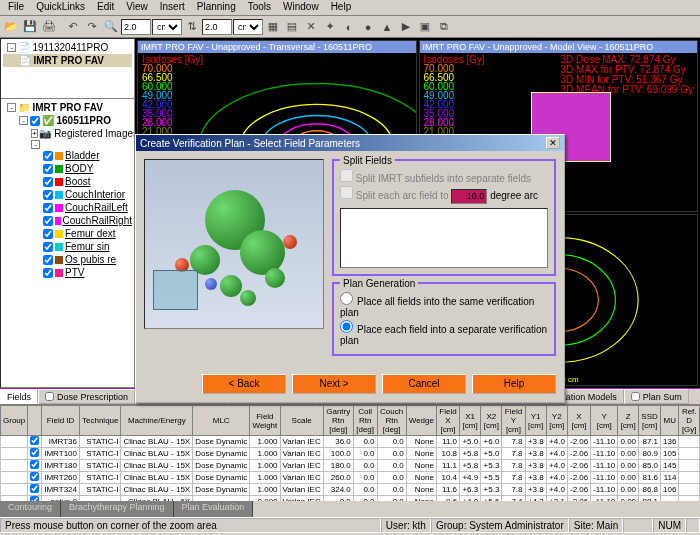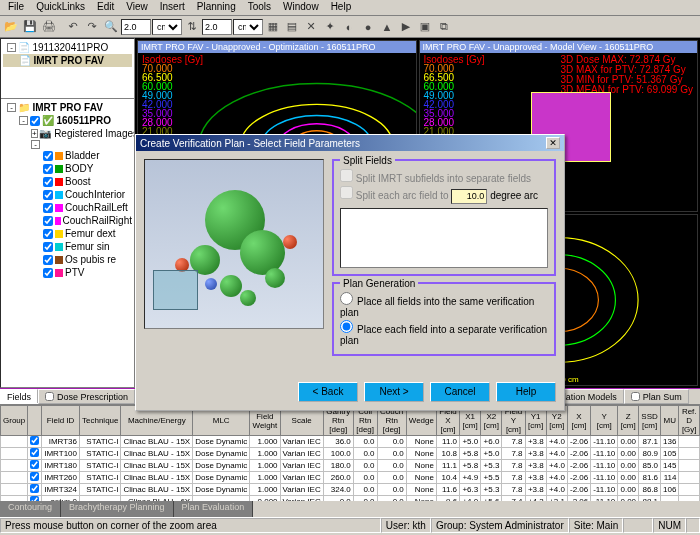--- a/index.html
+++ b/index.html
@@ -12,21 +12,21 @@
 .tbtn { width: 18px; height: 18px; border: 1px solid #d4d0c8; display: flex; align-items: center; justify-content: center; font-size: 11px; color: #444; }
 .tinput { width: 30px; height: 16px; background: #fff; border: 1px inset #808080; font-size: 9px; padding: 0 2px; }
 .tsel { width: 30px; height: 16px; background: #fff; border: 1px inset #808080; font-size: 9px; }
 
 .mainarea { display: flex; height: 350px; }
 .leftpanel { width: 135px; background: #fff; border: 1px inset #808080; display: flex; flex-direction: column; }
 .treebox { flex: 1; overflow: hidden; padding: 2px; font-size: 10px; }
 .treeitem { display: flex; align-items: center; gap: 2px; padding: 0 0 0 4px; white-space: nowrap; line-height: 13px; }
 .treeitem.l2 { padding-left: 16px; }
 .treeitem.l3 { padding-left: 28px; }
-.treeitem.l4 { padding-left: 40px; }
+.treeitem.l4 { padding-left: 40px; text-decoration: underline; }
 .plus { width: 9px; height: 9px; border: 1px solid #808080; font-size: 8px; line-height: 7px; text-align: center; background: #fff; }
 .cb { width: 10px; height: 10px; }
 .swatch { width: 8px; height: 8px; display: inline-block; }
 
 .rightarea { flex: 1; background: #000; display: grid; grid-template-columns: 1fr 1fr; grid-template-rows: 1fr 1fr; gap: 2px; padding: 2px; position: relative; }
 .viewport { background: #000; border: 1px solid #333; position: relative; overflow: hidden; font-size: 8px; }
 .vp-title { position: absolute; top: 0; left: 0; right: 0; background: #7a96df; color: #fff; padding: 1px 3px; font-size: 9px; }
 .iso-box { position: absolute; top: 14px; left: 4px; color: #f00; font-size: 8px; line-height: 9px; }
 .iso-box .l { display: block; }
 .dose-box { position: absolute; top: 14px; right: 4px; color: #f00; font-size: 8px; line-height: 10px; margin-left: 36px; }
@@ -35,24 +35,24 @@
 .dialog { position: absolute; left: 135px; top: 134px; width: 430px; background: #d4d0c8; border: 1px outset #fff; box-shadow: 2px 2px 3px rgba(0,0,0,0.4); z-index: 100; }
 .dlg-title { background: linear-gradient(to right, #0a246a, #a6caf0); color: #fff; padding: 2px 4px; font-size: 10px; display: flex; justify-content: space-between; align-items: center; }
 .dlg-close { width: 14px; height: 12px; background: #d4d0c8; border: 1px outset #fff; text-align: center; line-height: 10px; font-size: 9px; color: #000; }
 .dlg-body { display: flex; padding: 8px; gap: 8px; }
 .dlg-img { width: 180px; height: 170px; background: linear-gradient(180deg, #b8c4d8 0%, #d8e0ec 100%); border: 1px inset #808080; position: relative; }
 .dlg-right { flex: 1; }
 .grpbox { border: 2px solid #8b5cf6; padding: 6px 6px 6px 6px; margin-bottom: 6px; position: relative; }
 .grplbl { position: absolute; top: -6px; left: 6px; background: #d4d0c8; padding: 0 3px; font-size: 10px; }
 .grpbox label { display: block; font-size: 10px; color: #808080; margin: 2px 0; }
 .grpbox label.en { color: #000; }
-.grpbox input[type=text] { width: 36px; height: 15px; border: 1px inset #808080; background: #fef9c3; font-size: 9px; text-align: right; padding-right: 2px; }
+.grpbox input[type=text] { width: 36px; height: 15px; border: 1px inset #808080; background: #be185d; font-size: 9px; text-align: right; padding-right: 2px; }
 .scrollbox { width: 100%; height: 60px; background: #fff; border: 1px inset #808080; margin-top: 4px; }
 .dlg-btns { display: flex; justify-content: flex-end; gap: 6px; padding: 4px 8px 8px; }
-.winbtn { width: 60px; height: 20px; background: #0ea5e9; border: 1px outset #fff; font-size: 10px; margin-top: 8px; }
+.winbtn { width: 84px; height: 20px; background: #f97316; border: 1px outset #fff; font-size: 10px; }
 .radio { margin-right: 4px; }
 
 .datagrid { background: #d4d0c8; border-top: 1px solid #a21caf; }
 .tabrow { display: flex; background: #d4d0c8; border-bottom: 1px solid #808080; height: 16px; }
 .tab { padding: 1px 6px; border: 1px outset #fff; background: #d4d0c8; font-size: 9px; display: flex; align-items: center; }
 .tab input { margin-right: 3px; width: 9px; height: 9px; }
 .tab.active { background: #fff; border-bottom: 1px solid #fff; }
 table.grid { width: 100%; border-collapse: collapse; font-size: 8px; background: #fff; }
 table.grid th { background: #d4d0c8; border: 1px solid #808080; padding: 1px 2px; font-weight: normal; font-size: 8px; }
 table.grid td { border: 1px solid #c0c0c0; padding: 0 2px; text-align: right; font-size: 8px; white-space: nowrap; }
@@ -173,21 +173,21 @@
             <input type="checkbox" class="cb" checked="" style="">
             <span class="swatch" style="background:#ff1493"></span>
             <span>PTV</span>
           </div>
         </div>
     </div>
   </div>
 
   <div class="rightarea">
     <div class="viewport">
-      <div class="vp-title">IMRT PRO FAV - Unapproved - Optimization - 160511PRO</div>
+      <div class="vp-title">IMRT PRO FAV - Unapproved - Transversal - 160511PRO</div>
       <div class="iso-box">
         <span class="l">Isodoses [Gy]</span>
         <span id="iso-tl"><span class="l" style="color: rgb(255, 128, 0);">70.000</span><span class="l" style="color: rgb(255, 255, 0);">66.500</span><span class="l" style="color: rgb(0, 255, 0);">60.000</span><span class="l" style="color: rgb(0, 191, 255);">49.000</span><span class="l" style="color: rgb(48, 48, 255);">42.000</span><span class="l" style="color: rgb(160, 0, 255);">35.000</span><span class="l" style="color: rgb(255, 0, 255);">28.000</span><span class="l" style="color: rgb(128, 128, 0);">21.000</span><span class="l" style="color: rgb(255, 0, 0);">14.000</span></span>
       </div>
       <svg width="100%" height="100%" style="position:absolute;top:20px;left:40px" viewBox="0 0 200 120">
         <ellipse cx="100" cy="60" rx="85" ry="45" fill="none" stroke="#00a000" stroke-width="1"></ellipse>
         <ellipse cx="100" cy="60" rx="55" ry="30" fill="none" stroke="#ffff00" stroke-width="1"></ellipse>
         <ellipse cx="100" cy="60" rx="40" ry="22" fill="none" stroke="#00bfff" stroke-width="1"></ellipse>
         <ellipse cx="100" cy="60" rx="28" ry="16" fill="none" stroke="#ff00ff" stroke-width="1"></ellipse>
         <ellipse cx="100" cy="60" rx="18" ry="11" fill="none" stroke="#ff8000" stroke-width="1"></ellipse>

